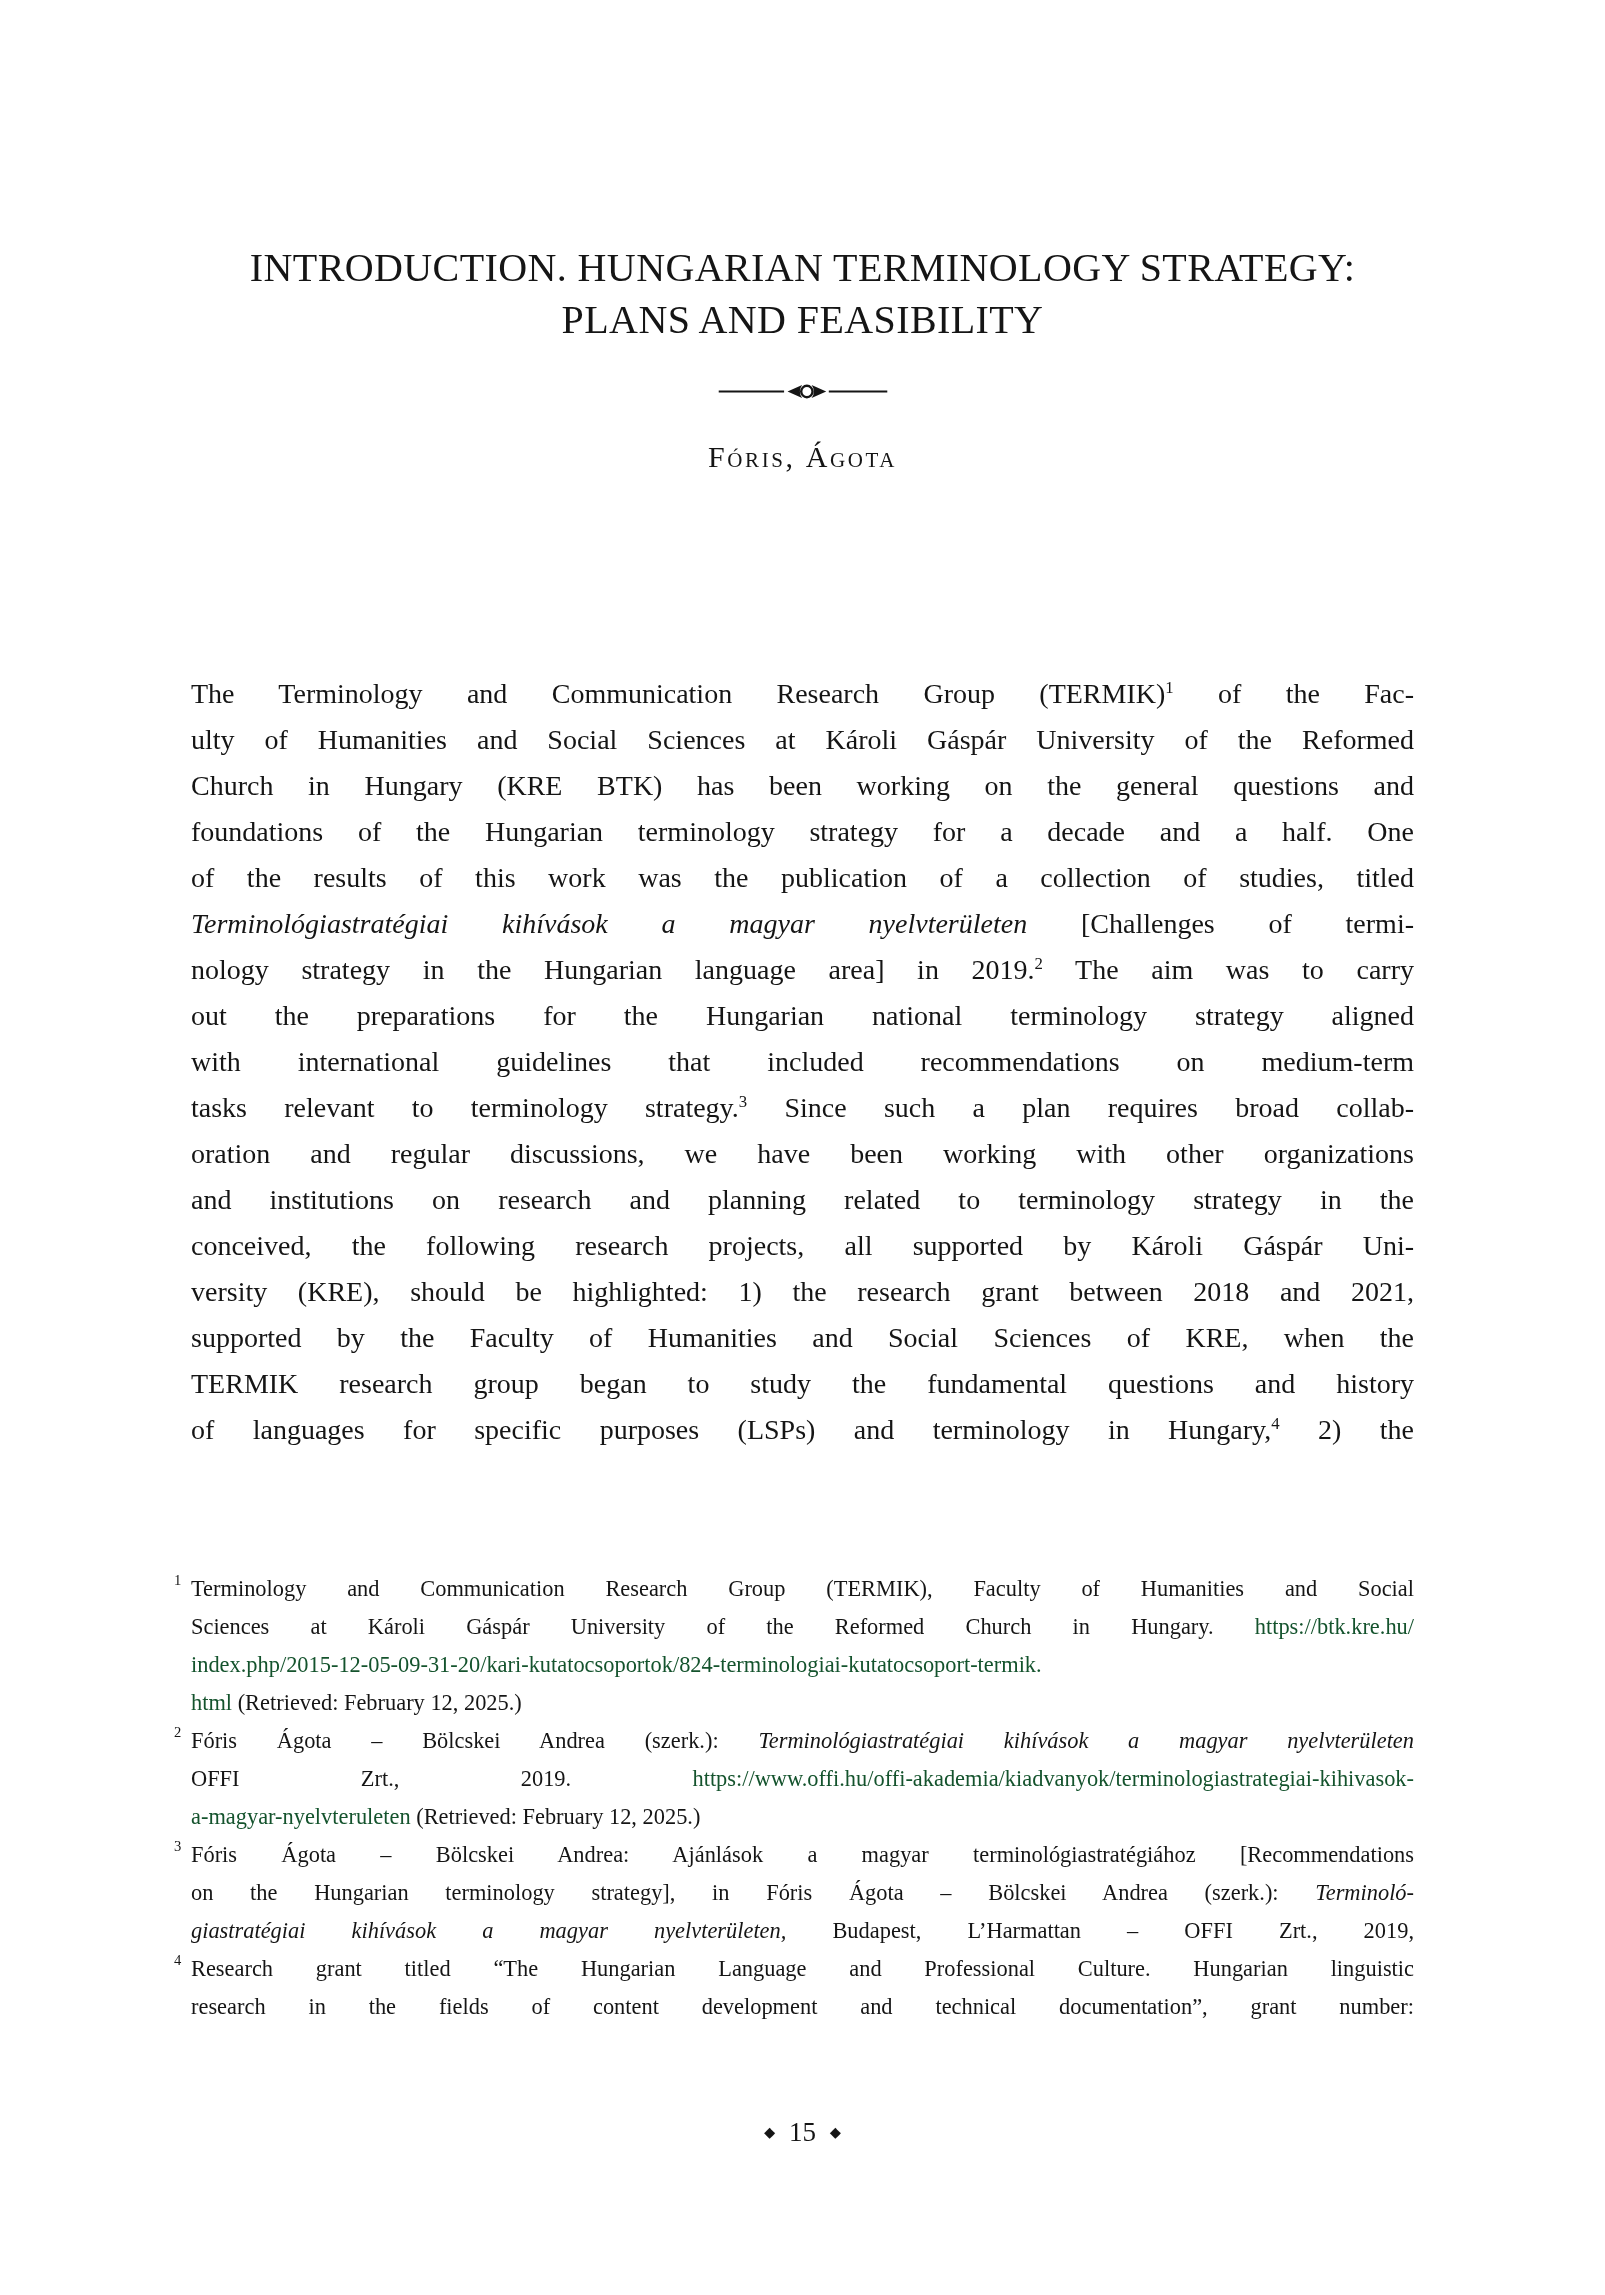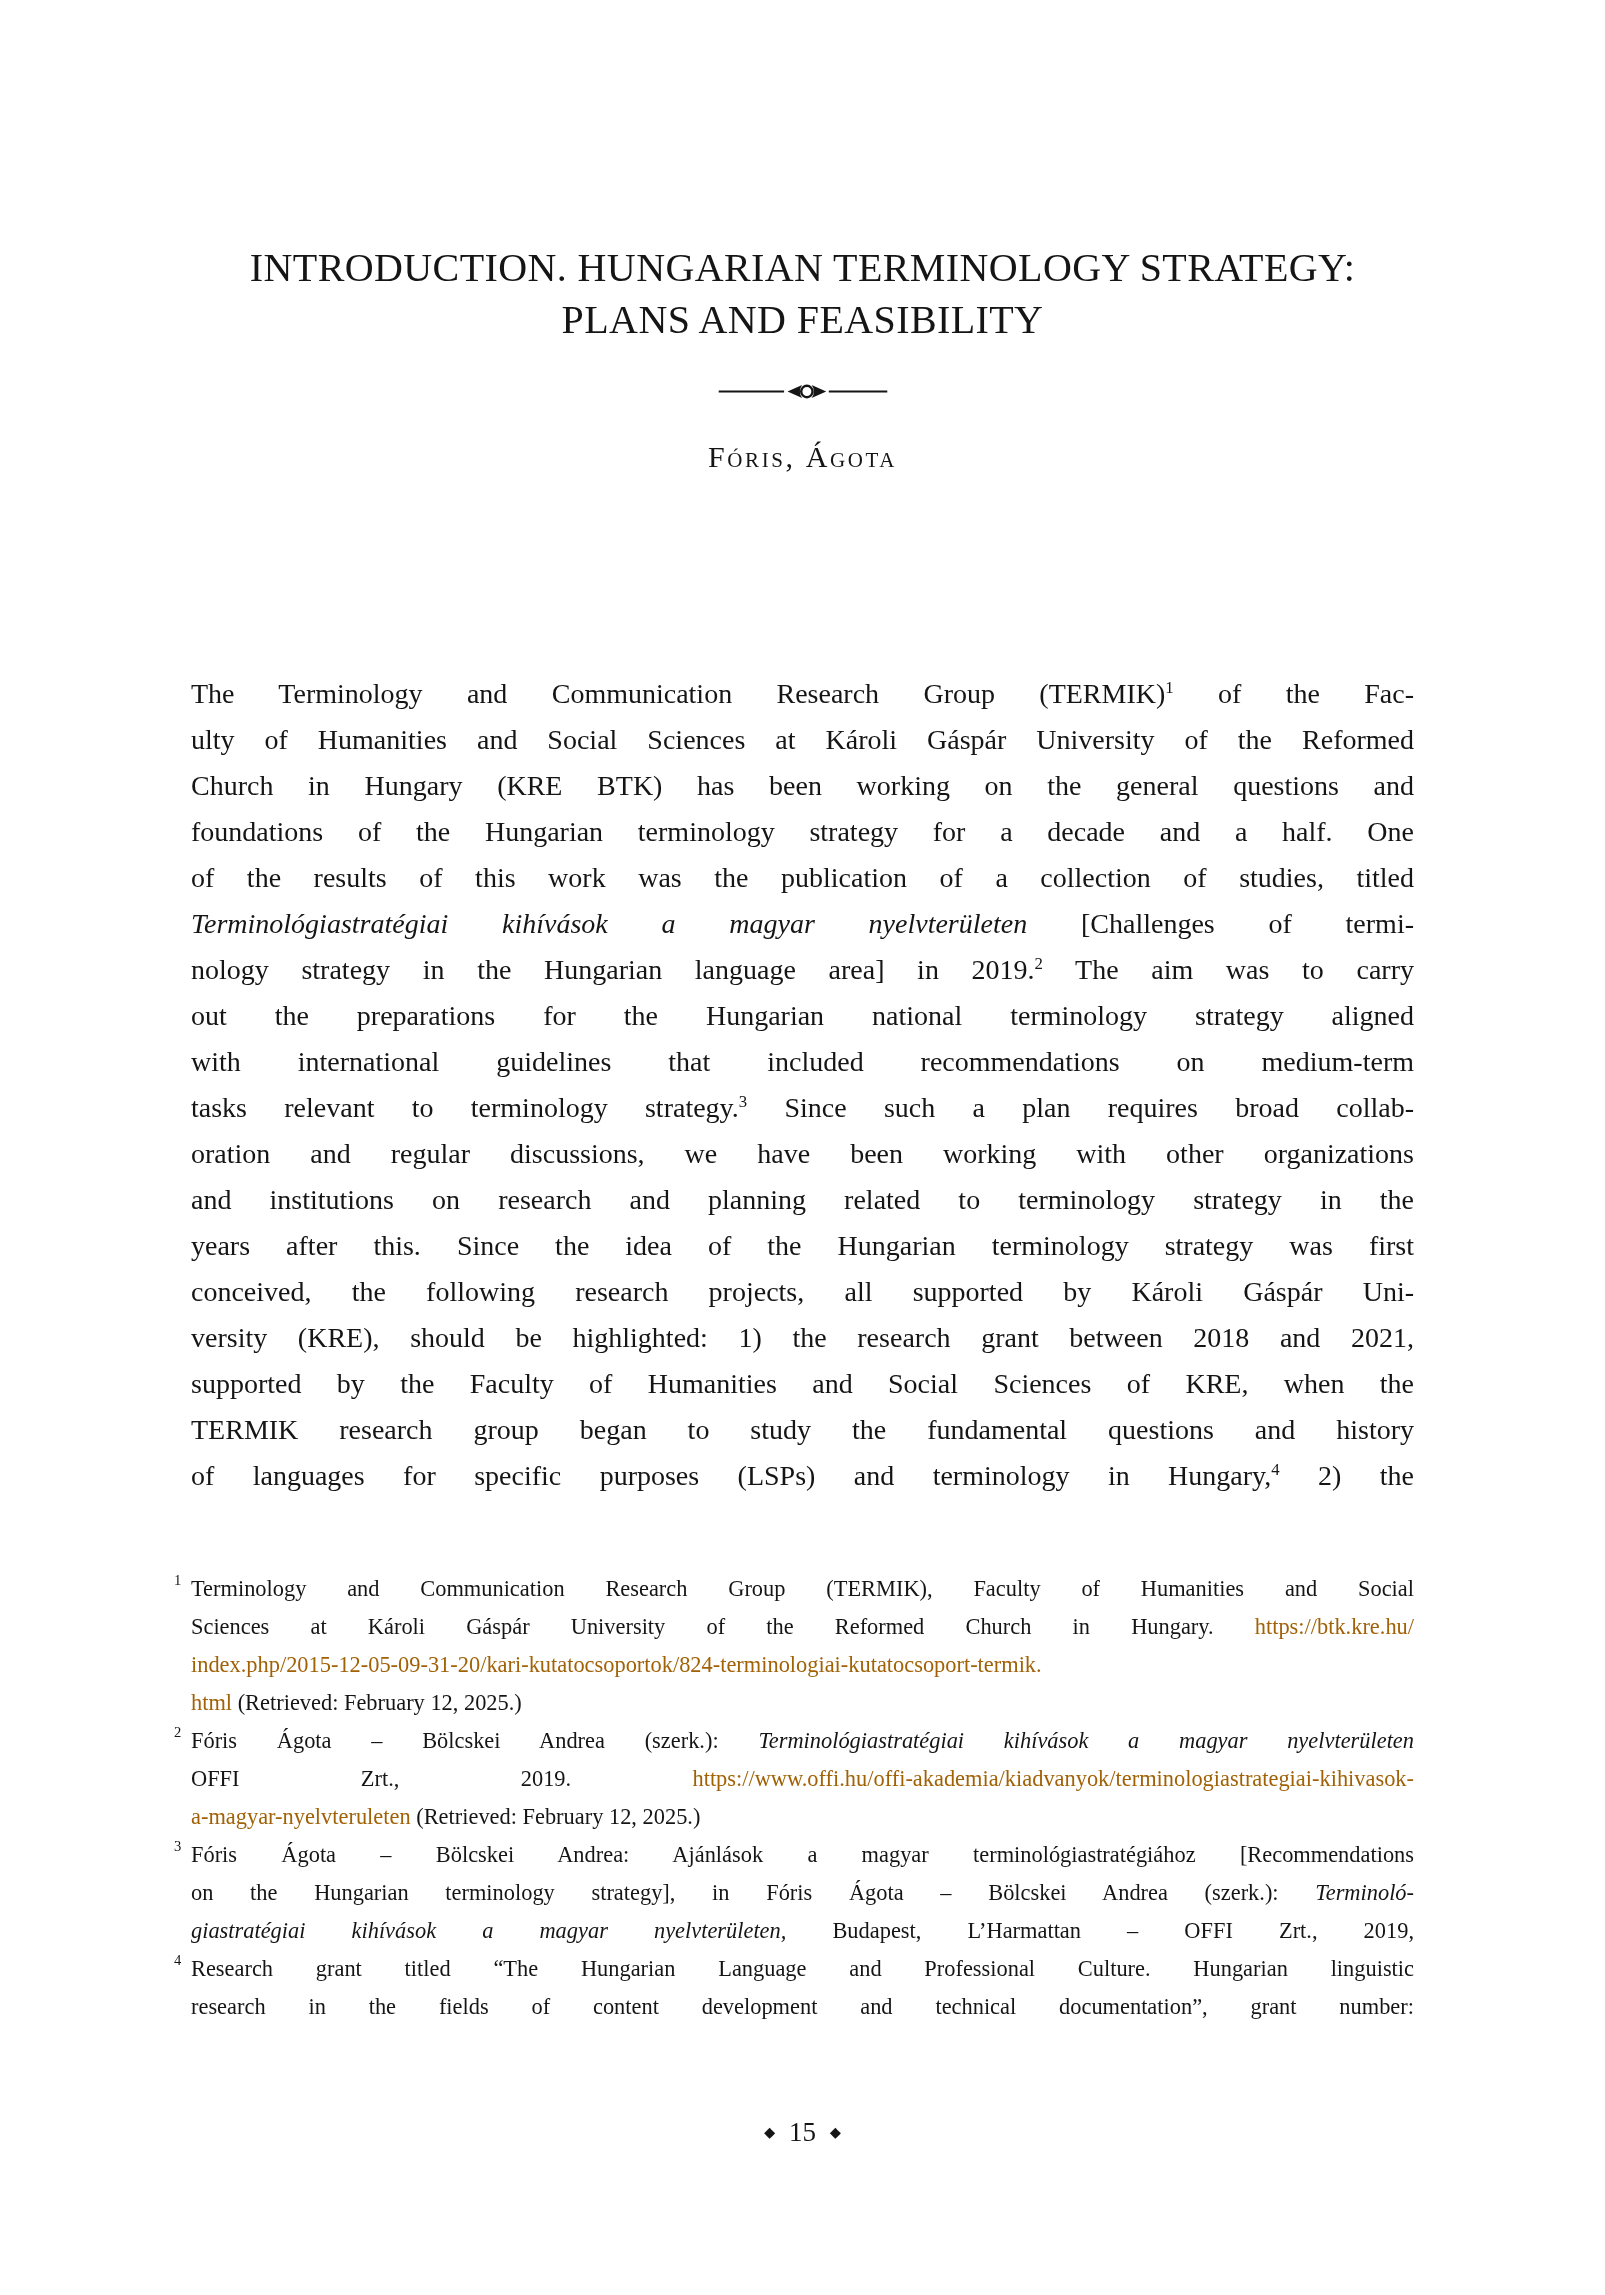--- a/index.html
+++ b/index.html
@@ -59,21 +59,21 @@
   .tline.tline-last {
     text-align-last: left;
   }
   sup.sup {
     font-size: 60%;
     line-height: 0;
     vertical-align: super;
   }
   .it { font-style: italic; }
   a.fn-link {
-    color: #a16207;
+    color: #14532d;
     text-decoration: none;
     cursor: pointer;
   }
   .footnotes {
     position: absolute;
     top: 1570px;
     left: 191px;
     width: 1223px;
     font-size: 22.4px;
     line-height: 38px;
@@ -127,21 +127,20 @@
       <div class="tline"><span>Church in Hungary (KRE BTK) has been working on the general questions and</span></div>
       <div class="tline"><span>foundations of the Hungarian terminology strategy for a decade and a half. One</span></div>
       <div class="tline"><span>of the results of this work was the publication of a collection of studies, titled</span></div>
       <div class="tline"><span class="it">Terminológiastratégiai kihívások a magyar nyelvterületen</span><span> [Challenges of termi-</span></div>
       <div class="tline"><span>nology strategy in the Hungarian language area] in 2019.</span><sup class="sup">2</sup><span> The aim was to carry</span></div>
       <div class="tline"><span>out the preparations for the Hungarian national terminology strategy aligned</span></div>
       <div class="tline"><span>with international guidelines that included recommendations on medium-term</span></div>
       <div class="tline"><span>tasks relevant to terminology strategy.</span><sup class="sup">3</sup><span> Since such a plan requires broad collab-</span></div>
       <div class="tline"><span>oration and regular discussions, we have been working with other organizations</span></div>
       <div class="tline"><span>and institutions on research and planning related to terminology strategy in the</span></div>
-      <div class="tline"><span>years after this. Since the idea of the Hungarian terminology strategy was first</span></div>
       <div class="tline"><span>conceived, the following research projects, all supported by Károli Gáspár Uni-</span></div>
       <div class="tline"><span>versity (KRE), should be highlighted: 1) the research grant between 2018 and 2021,</span></div>
       <div class="tline"><span>supported by the Faculty of Humanities and Social Sciences of KRE, when the</span></div>
       <div class="tline"><span>TERMIK research group began to study the fundamental questions and history</span></div>
       <div class="tline"><span>of languages for specific purposes (LSPs) and terminology in Hungary,</span><sup class="sup">4</sup><span> 2) the</span></div>
     </div>
 
   <div class="footnotes" id="footnotes">
       <div class="footnote">
         <sup class="fn-marker">1</sup>

